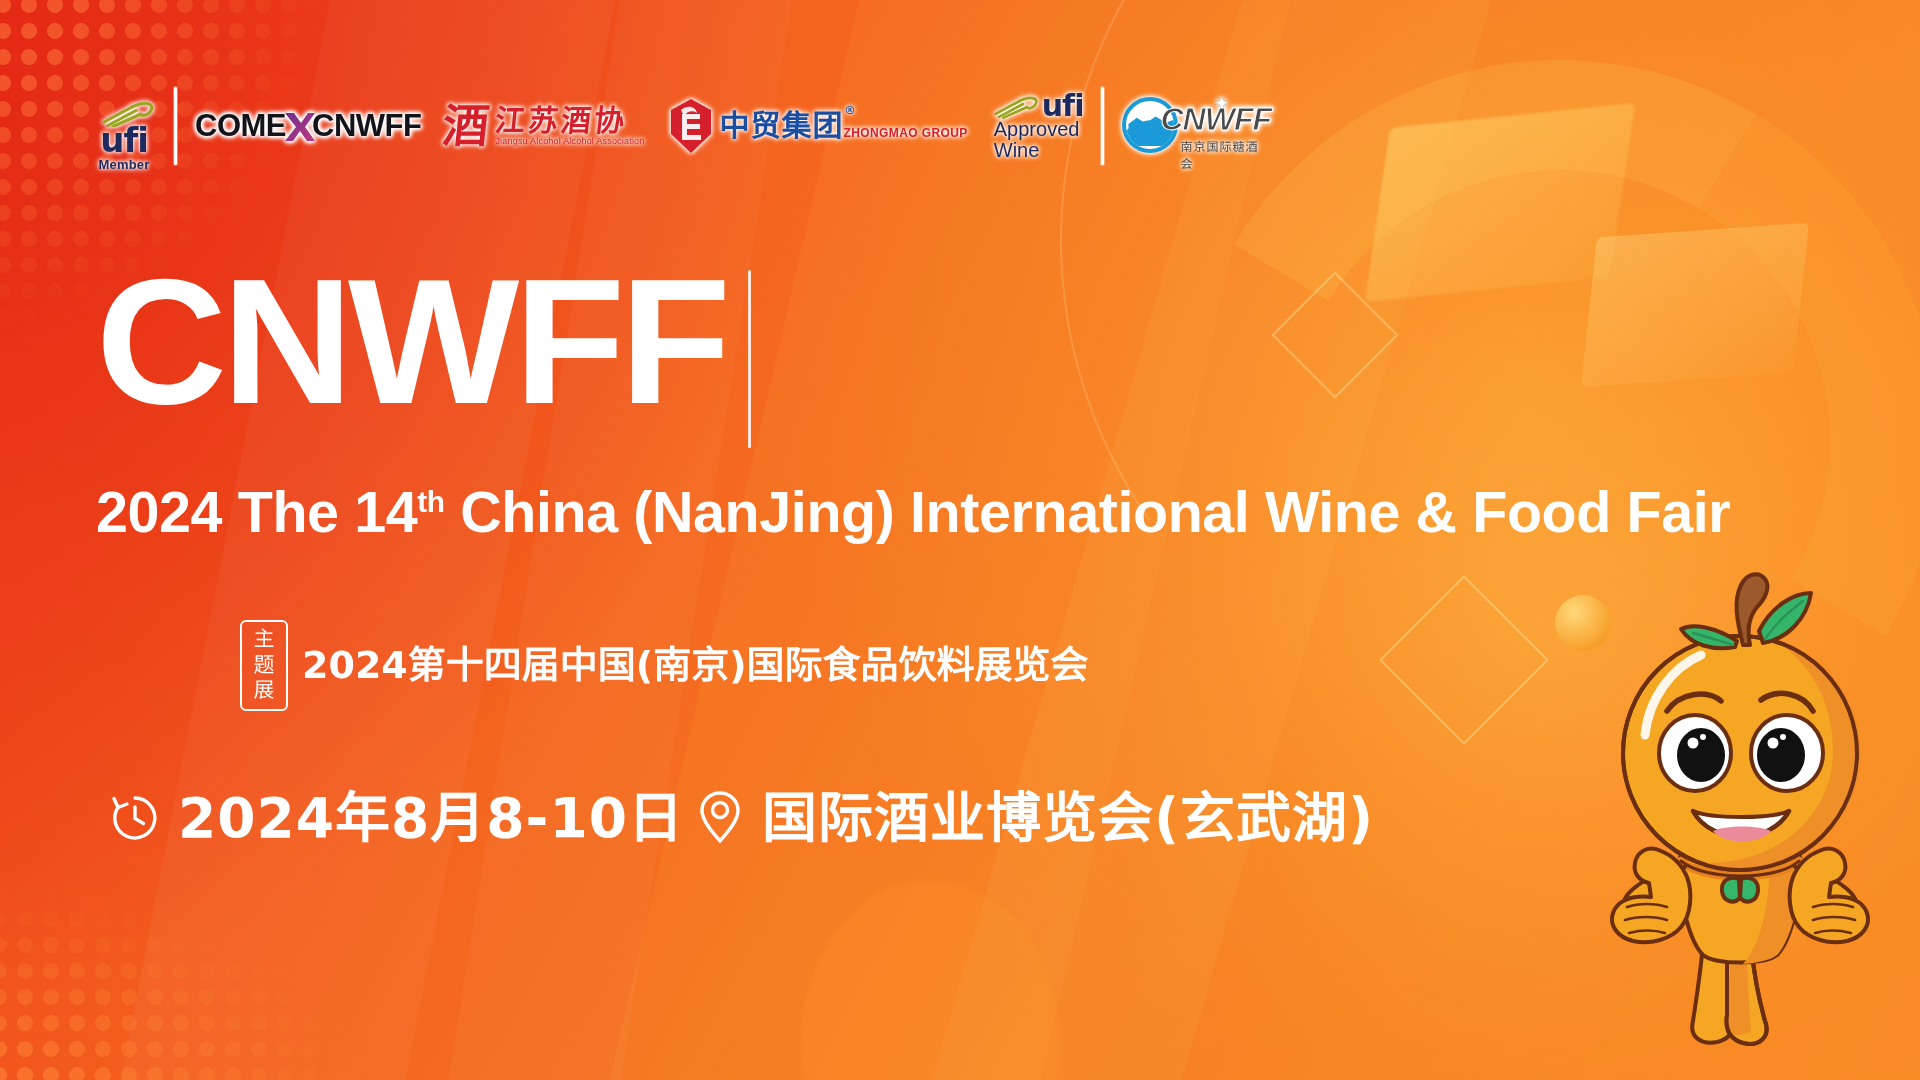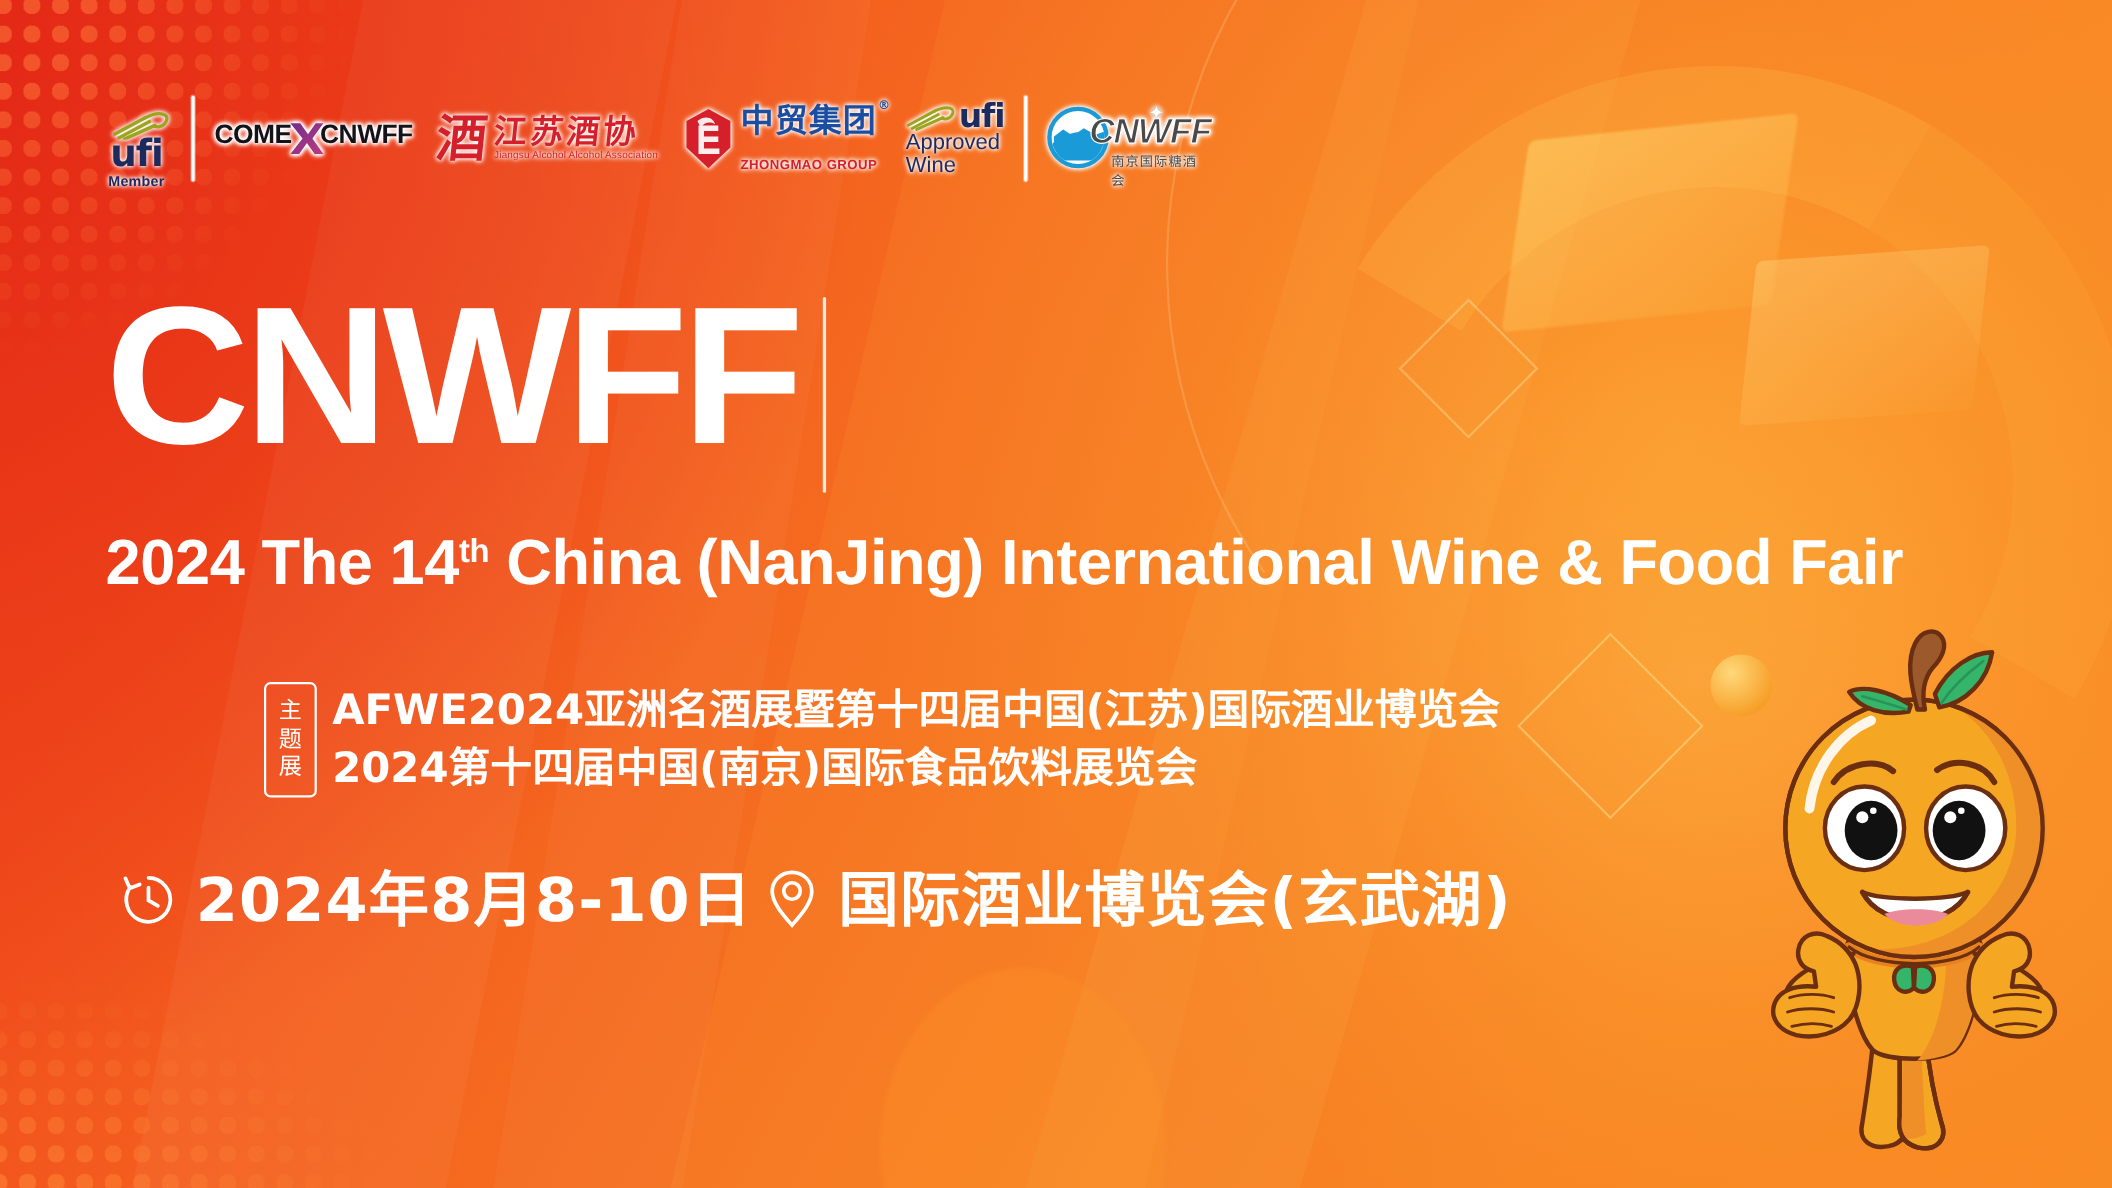--- a/index.html
+++ b/index.html
@@ -169,41 +169,41 @@
   
   .ufi-member{display:flex;flex-direction:column;align-items:center;justify-content:flex-end;
     height:92px;filter:drop-shadow(0 0 2px rgba(255,255,255,.95)) drop-shadow(0 0 2px rgba(255,255,255,.9));}
   .ufi-swoosh{width:54px;height:26px;margin-bottom:-3px;margin-left:10px;}
   .ufi-word{font-family:"DejaVu Sans",sans-serif;font-weight:700;font-size:34px;color:#1d2a5e;
     line-height:.95;letter-spacing:-1px;}
   .ufi-sub{font-family:"Liberation Sans",sans-serif;font-weight:700;font-size:13px;color:#1d2a5e;
     letter-spacing:.2px;margin-top:1px;}
 
   
-  .comex{display:flex;align-items:flex-start;font-family:"Liberation Sans",sans-serif;
-    font-weight:700;font-size:24px;letter-spacing:-.5px;color:#14131a;
+  .comex{display:flex;align-items:flex-end;font-family:"Liberation Sans",sans-serif;
+    font-weight:700;font-size:31px;letter-spacing:-.5px;color:#14131a;
     filter:drop-shadow(0 0 2px #fff) drop-shadow(0 0 2px #fff) drop-shadow(0 0 1px #fff);}
   .comex .x{position:relative;display:inline-block;width:34px;height:34px;margin:0 -4px;}
 
   
   .jiangsu{display:flex;align-items:center;gap:6px;
     filter:drop-shadow(0 0 2px #fff) drop-shadow(0 0 2px #fff);}
   .js-mark{font-family:"DejaVu Serif",serif;font-size:46px;font-weight:700;color:#d5202b;
     line-height:1;transform:skewX(-6deg);}
   .js-txt{display:flex;flex-direction:column;}
   .js-cn{font-family:"DejaVu Serif",serif;font-size:30px;font-weight:700;color:#d5202b;
     letter-spacing:3px;line-height:1.05;transform:skewX(-6deg);}
   .js-en{font-family:"Liberation Sans",sans-serif;font-size:9px;color:#d5202b;
     letter-spacing:.2px;line-height:1.1;margin-top:1px;}
 
   
   .zhongmao{display:flex;align-items:center;gap:7px;
     filter:drop-shadow(0 0 2px #fff) drop-shadow(0 0 2px #fff);}
   .zm-mark{width:44px;height:56px;}
-  .zm-txt{display:flex;flex-direction:column;align-items:flex-start;}
+  .zm-txt{display:flex;flex-direction:row;align-items:flex-start;}
   .zm-cn{position:relative;font-family:"DejaVu Sans",sans-serif;font-weight:700;font-size:30px;
     color:#1b4ea0;letter-spacing:1px;line-height:1.05;}
   .zm-reg{position:absolute;right:-13px;top:-5px;font-size:11px;color:#1b4ea0;}
   .zm-en{font-family:"Liberation Sans",sans-serif;font-weight:700;font-size:12px;color:#d5202b;
     letter-spacing:.4px;margin-top:16px;}
 
   
   .ufi-appr{display:flex;flex-direction:column;align-items:flex-start;justify-content:center;
     filter:drop-shadow(0 0 2px #fff) drop-shadow(0 0 2px #fff);}
   .ua-top{display:flex;align-items:flex-end;gap:2px;}
@@ -431,21 +431,20 @@
     <span>2024 The 14</span><sup>th</sup><span> China (NanJing) International Wine &amp; Food Fair</span>
   </div>
 
   <div class="theme-row">
     <div class="theme-tag">
       <span>主</span>
       <span>题</span>
       <span>展</span>
     </div>
     <div class="theme-lines">
-      <div class="theme-line">AFWE2024亚洲名酒展暨第十四届中国(江苏)国际酒业博览会</div>
       <div class="theme-line">2024第十四届中国(南京)国际食品饮料展览会</div>
     </div>
   </div>
 
   <div class="info-row">
     <div class="info-item">
       <svg class="ico" width="54" height="54" viewBox="0 0 54 54">
         <path d="M27 7 A20 20 0 1 1 10.5 15.4" fill="none" stroke="#fff" stroke-width="3.4" stroke-linecap="round"></path>
         <path d="M6 7.5 L10 16.5 L19 13" fill="none" stroke="#fff" stroke-width="3.4" stroke-linecap="round" stroke-linejoin="round"></path>
         <path d="M27 16 L27 27.5 L35.5 32.5" fill="none" stroke="#fff" stroke-width="3.4" stroke-linecap="round"></path>

